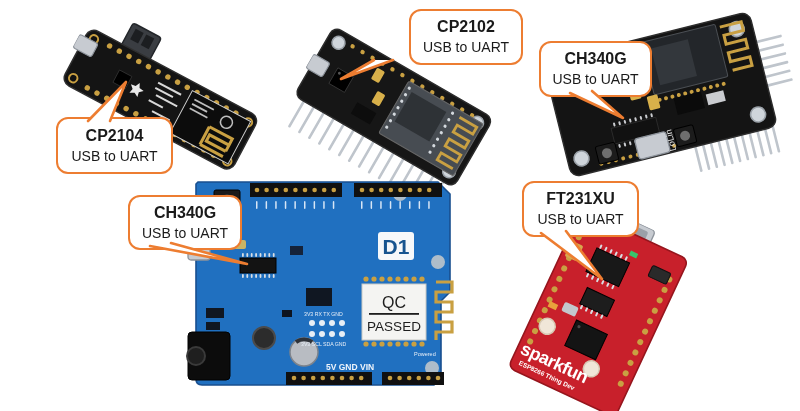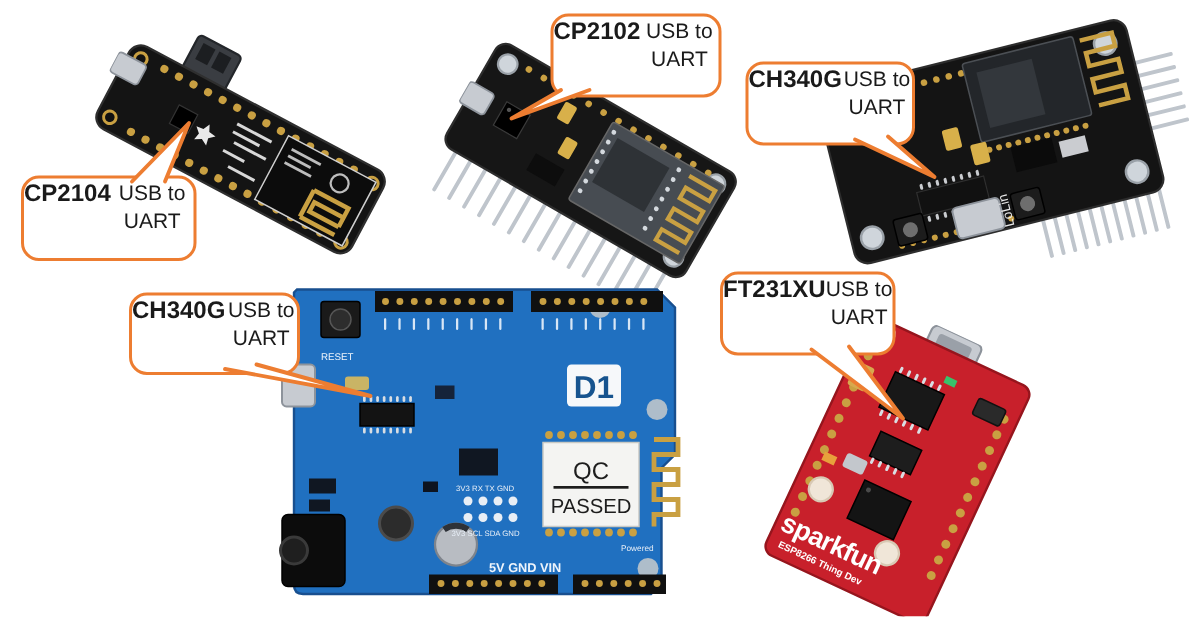--- a/index.html
+++ b/index.html
@@ -1,21 +1,21 @@
 <!DOCTYPE html>
 <html><head>
 <meta charset="utf-8">
 <style>
   html,body{margin:0;padding:0;background:#fff;}
   #stage{position:relative;width:800px;height:411px;background:#ffffff;overflow:hidden;
          font-family:"Liberation Sans",sans-serif;}
   .board{position:absolute;}
   .bubble{position:absolute;background:#fff;border:2.6px solid #ED7D31;border-radius:12px;
-          box-sizing:border-box;text-align:center;z-index:5;display:flex;
-          justify-content:center;line-height:1.38;color:#1a1a1a;}
+          box-sizing:border-box;text-align:center;z-index:5;display:flex;flex-direction:column;
+          justify-content:center;line-height:1.38;color:#1a1a1a;margin-left:42px;}
   .bubble .chip{font-weight:bold;font-size:16px;}
   .bubble .sub{font-size:14px;}
   #tails{position:absolute;left:0;top:0;z-index:6;pointer-events:none;}
   svg text{font-family:"Liberation Sans",sans-serif;}
 </style>
 </head>
 <body>
 
 <div id="stage">
 
@@ -268,21 +268,21 @@
 
       <rect x="32" y="98" width="20" height="18" rx="2" fill="#1c1c1c" stroke="#000"></rect>
       <circle cx="42" cy="107" r="5" fill="#6e6e6e"></circle>
       <rect x="112" y="100" width="20" height="18" rx="2" fill="#1c1c1c" stroke="#000"></rect>
       <circle cx="122" cy="109" r="5" fill="#6e6e6e"></circle>
       <rect x="72" y="100" width="32" height="21" rx="3" fill="#C7CBD1" stroke="#8d939b" stroke-width="1.3"></rect>
       <text transform="translate(110,121) rotate(-90)" font-size="9" fill="#e9e9e9">LoLin</text>
     </svg>
   </div>
 
-  <div class="board" style="left:186px;top:191px;width:286px;height:214px;">
+  <div class="board" style="left:186px;top:180px;width:286px;height:214px;">
     <svg width="286" height="214" viewBox="0 0 286 214">
 
       <path d="M12,2 L252,2 L264,14 L264,112 L255,121 L255,198 L248,205 L16,205 Q10,205 10,199 L10,4 Z" fill="#2070C0" stroke="#184F8F" stroke-width="1.6"></path>
 
       <circle cx="214" cy="14" r="7" fill="#aebdca"></circle>
       <circle cx="252" cy="82" r="7" fill="#aebdca"></circle>
       <circle cx="246" cy="188" r="7" fill="#aebdca"></circle>
 
       <rect x="64" y="3" width="92" height="14" fill="#101010"></rect>
       <g>

